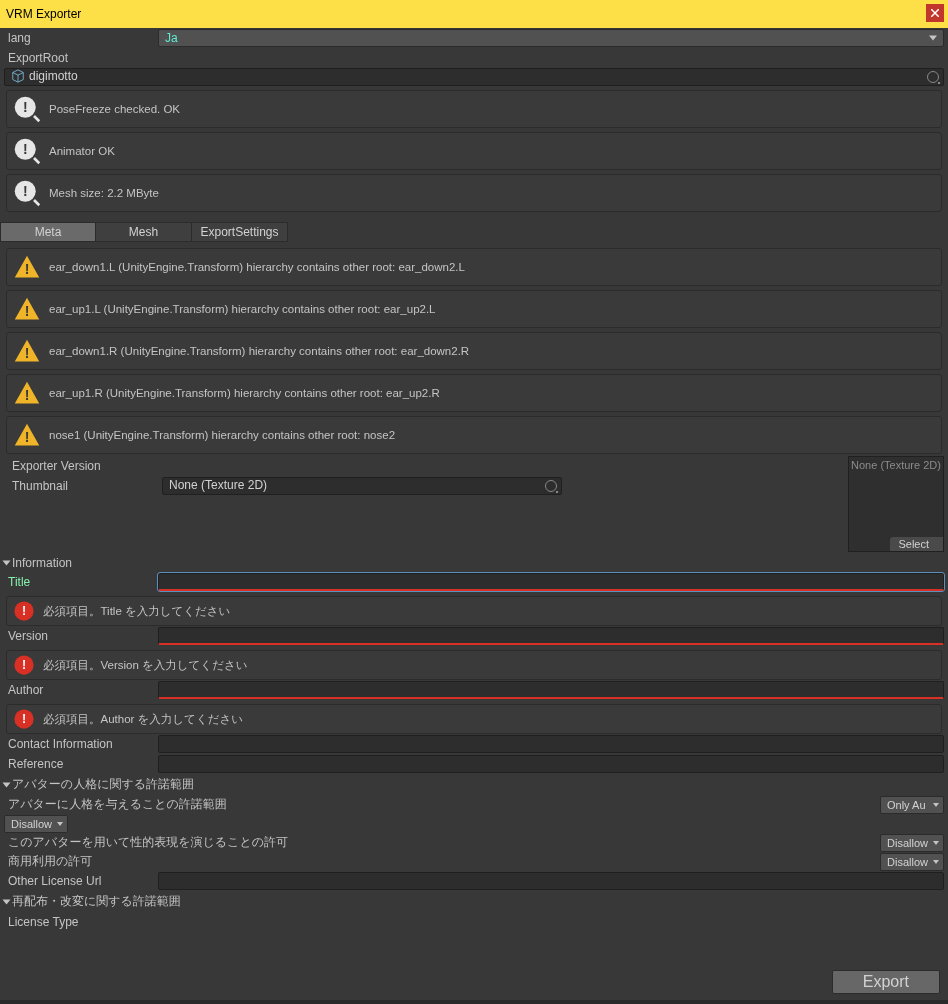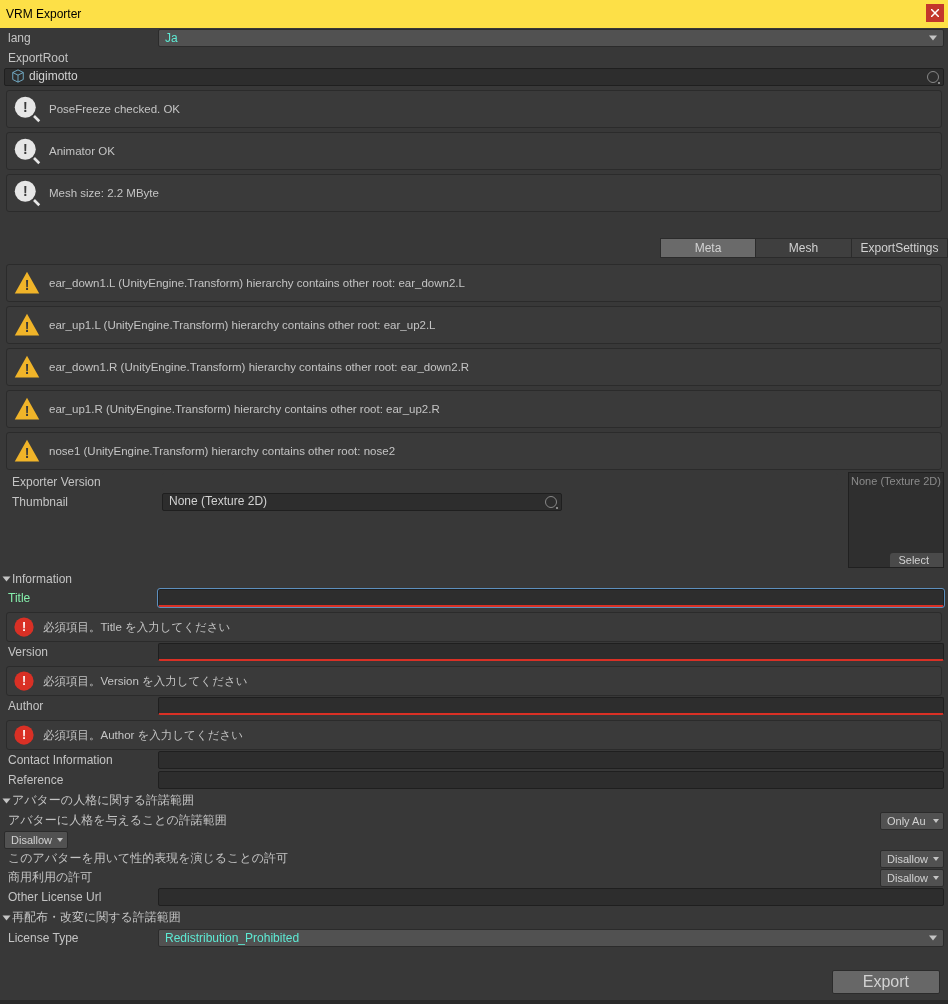--- a/index.html
+++ b/index.html
@@ -15,21 +15,21 @@
 .select-field::after { content: ""; position: absolute; right: 6px; top: 50%; transform: translateY(-50%); border-left: 4px solid transparent; border-right: 4px solid transparent; border-top: 5px solid #c4c4c4; }
 .obj-field { background: #2d2d2d; border: 1px solid #1f1f1f; border-radius: 2px; height: 18px; display: flex; align-items: flex-start; padding: 0 6px; position: relative; color: #d2d2d2; }
 .obj-picker { position: absolute; right: 4px; top: 2px; width: 12px; height: 12px; border: 1px solid #888; border-radius: 50%; }
 .obj-picker::after { content: ""; position: absolute; right: -2px; bottom: -2px; width: 2px; height: 2px; background: #888; }
 .obj-root { margin: 0 4px; }
 .cube-icon { width: 14px; height: 14px; margin-right: 4px; display: inline-block; }
 .info-box { background: #3a3a3a; border: 1px solid #2b2b2b; border-radius: 3px; margin: 4px 6px 0 6px; display: flex; align-items: center; min-height: 36px; padding: 4px 6px; }
 .info-icon { width: 28px; height: 28px; margin-right: 8px; flex-shrink: 0; }
 .warn-box { background: #3a3a3a; border: 1px solid #2b2b2b; border-radius: 3px; margin: 4px 6px 0 6px; display: flex; align-items: center; min-height: 36px; padding: 4px 6px; }
 .error-box { background: #3a3a3a; border: 1px solid #2b2b2b; border-radius: 3px; margin: 4px 6px 0 6px; display: flex; align-items: center; min-height: 30px; padding: 3px 6px; }
-.tab-bar { display: flex; justify-content: flex-end; margin: 26px 0 6px; }
+.tab-bar { display: flex; justify-content: flex-start; margin: 10px 0 6px; }
 .tab { background: #3f3f3f; border: 1px solid #2b2b2b; min-width: 96px; height: 20px; display: flex; align-items: center; justify-content: center; color: #d2d2d2; cursor: pointer; }
 .tab.active { background: #6a6a6a; }
 .tab + .tab { border-left: none; }
 .text-input { background: #2d2d2d; border: 1px solid #1f1f1f; border-radius: 2px; height: 18px; width: 100%; color: #d2d2d2; padding: 0 4px; }
 .text-input.red-under { border-bottom: 2px solid #d93025; }
 .text-input.focus { outline: 1px solid #5d8fbd; }
 .thumb-area { display: flex; align-items: flex-start; padding: 2px 4px; }
 .thumb-left { flex: 1; }
 .thumb-right { width: 96px; margin-left: 6px; }
 .thumb-slot { background: #2f2f2f; border: 1px solid #202020; height: 96px; width: 96px; position: relative; color: #8b8b8b; font-size: 11px; text-align: center; padding-top: 2px; }
@@ -257,24 +257,19 @@
   <div class="label-col">Other License Url</div>
   <div class="field-col"><input class="text-input" value="" style=""></div>
 </div>
 
 <div class="foldout open">
   <span>再配布・改変に関する許諾範囲</span>
 </div>
 
 <div class="row">
   <div class="label-col">License Type</div>
-  <div class="field-col">
-    <div class="select-field">
-      <span>Redistribution_Prohibited</span>
-    </div>
-  </div>
 </div>
 
 <div class="export-bar">
   <button class="export-btn">Export</button>
 </div>
 
 <div class="divider-bottom"></div>
 
 </body></html>

